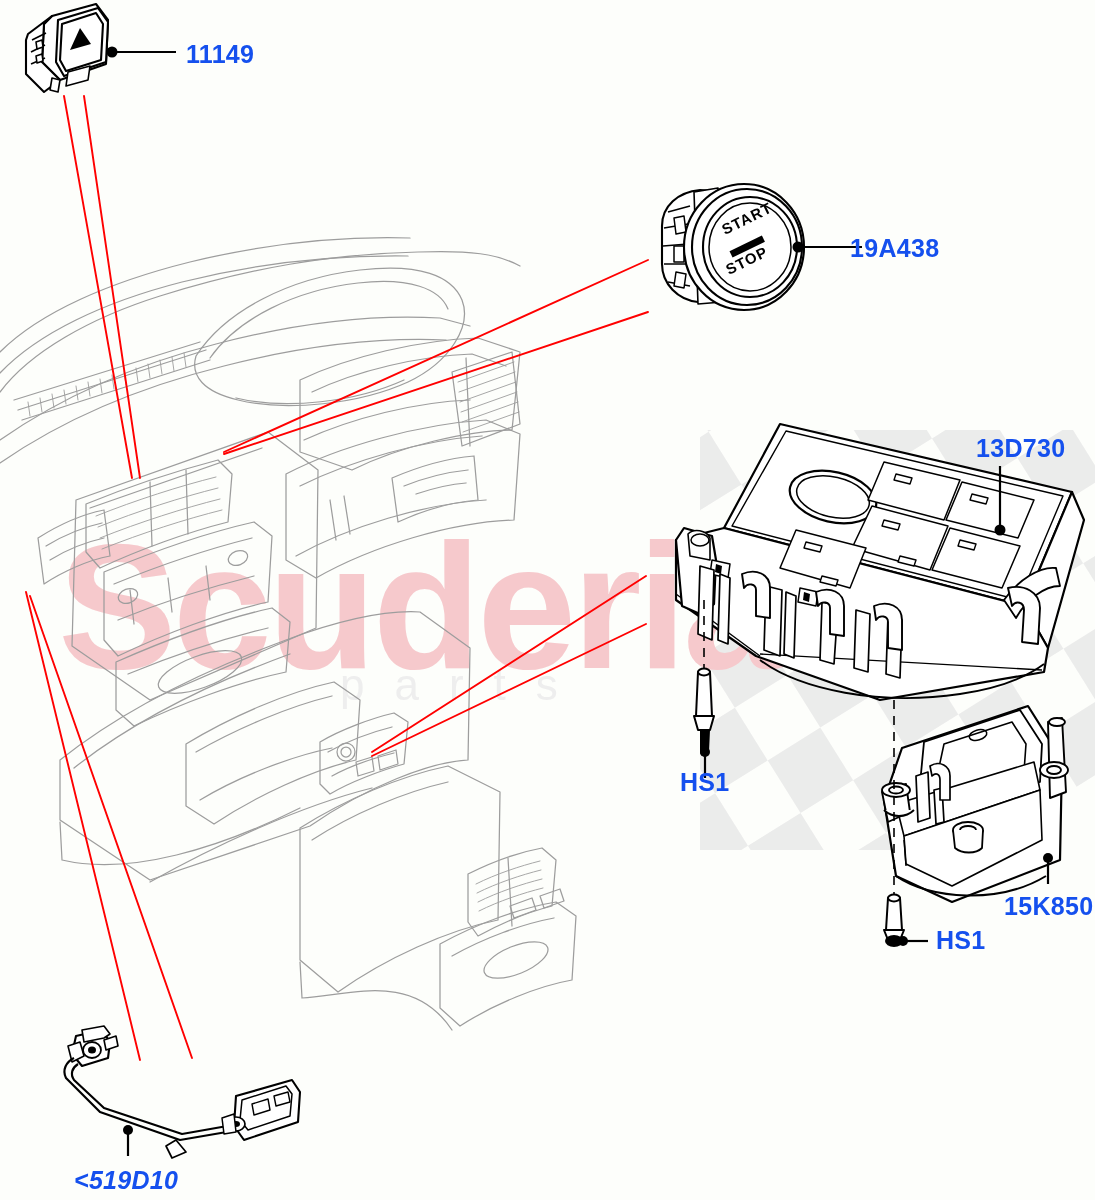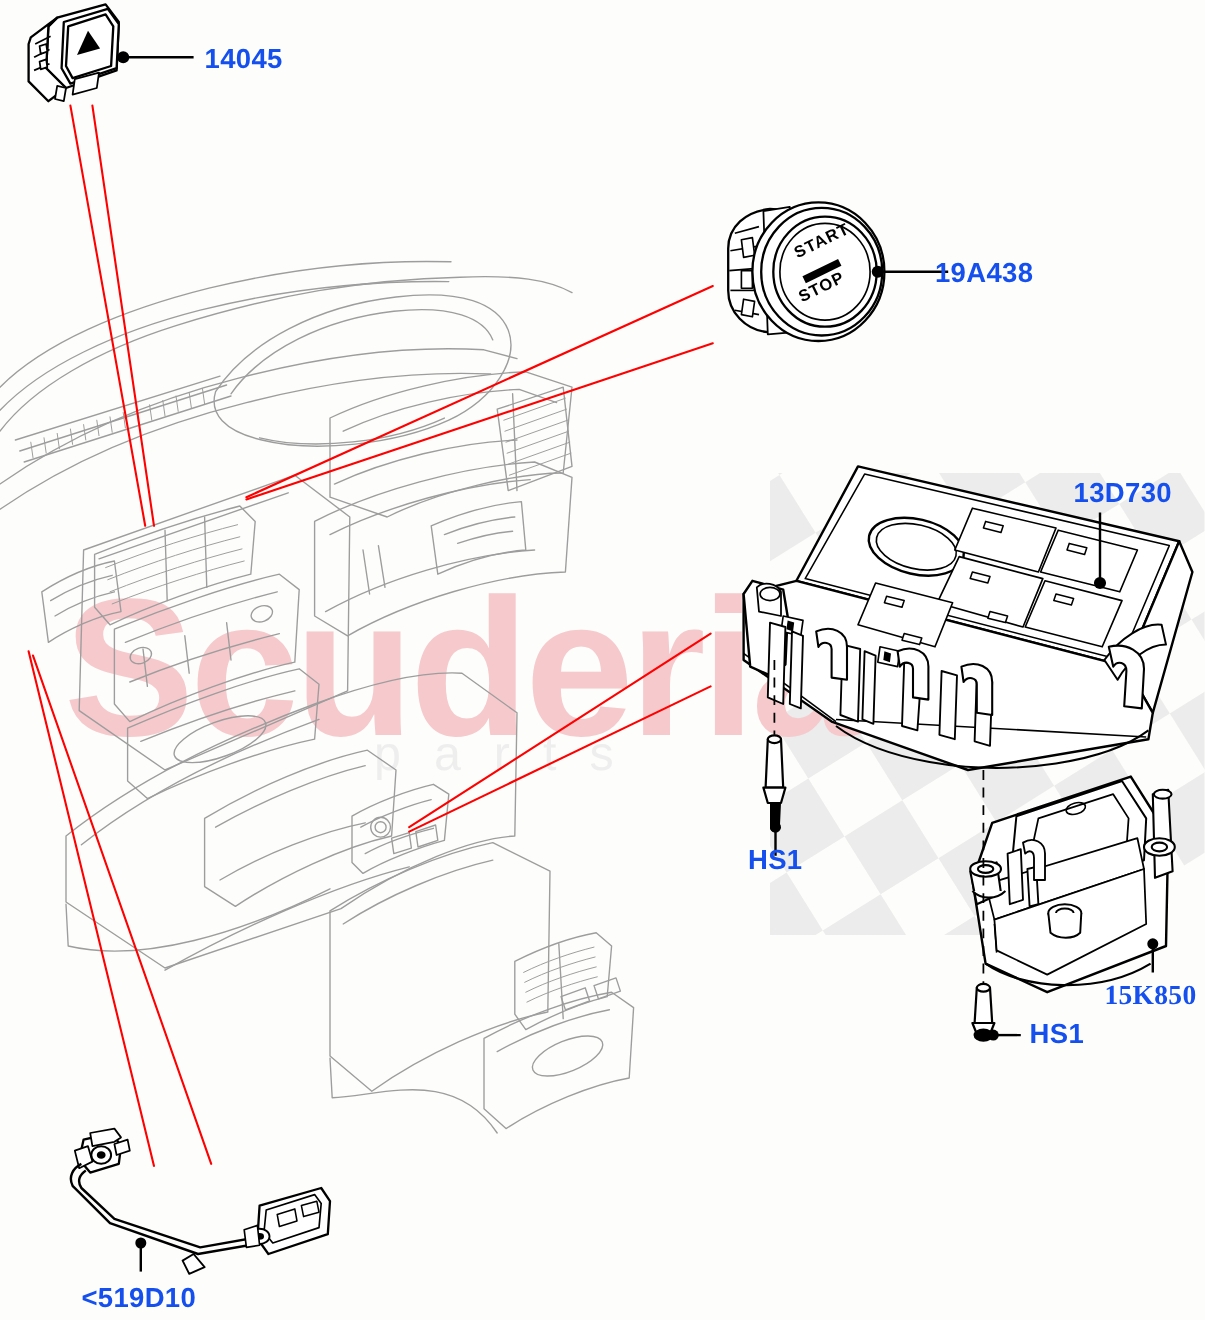--- a/index.html
+++ b/index.html
@@ -470,27 +470,27 @@
       <ellipse cx="236" cy="1124" rx="9" ry="7" fill="#ffffff" stroke-width="1.7"></ellipse>
       <ellipse cx="236" cy="1124" rx="4" ry="3" fill="#000" stroke="none"></ellipse>
       <path d="M222 1118 L 234 1114 L 236 1132 L 224 1134 Z" fill="#ffffff" stroke-width="1.5"></path>
     </g>
     <g>
       <line x1="128" y1="1130" x2="128" y2="1156" stroke="#000" stroke-width="2.2"></line>
       <circle cx="128" cy="1130" r="5" fill="#000"></circle>
     </g>
   </svg>
 
-  <div class="callout" style="left:186px;top:40px;">14045</div>
+  <div class="callout" style="left:186px;top:40px;">11149</div>
 
   <div class="callout" style="left:850px;top:234px;text-align:right;">19A438</div>
 
   <div class="callout" style="left:976px;top:434px;">13D730</div>
 
   <div class="callout" style="left:680px;top:768px;">HS1</div>
 
-  <div class="callout" style="left:1004px;top:892px;font-family:Liberation Serif, serif;">15K850</div>
+  <div class="callout" style="left:1004px;top:892px;">15K850</div>
 
   <div class="callout" style="left:936px;top:926px;">HS1</div>
 
-  <div class="callout" style="left:74px;top:1166px;">&lt;519D10</div>
+  <div class="callout" style="left:74px;top:1166px;font-style:italic;">&lt;519D10</div>
 
 </div>
 
 </body></html>

